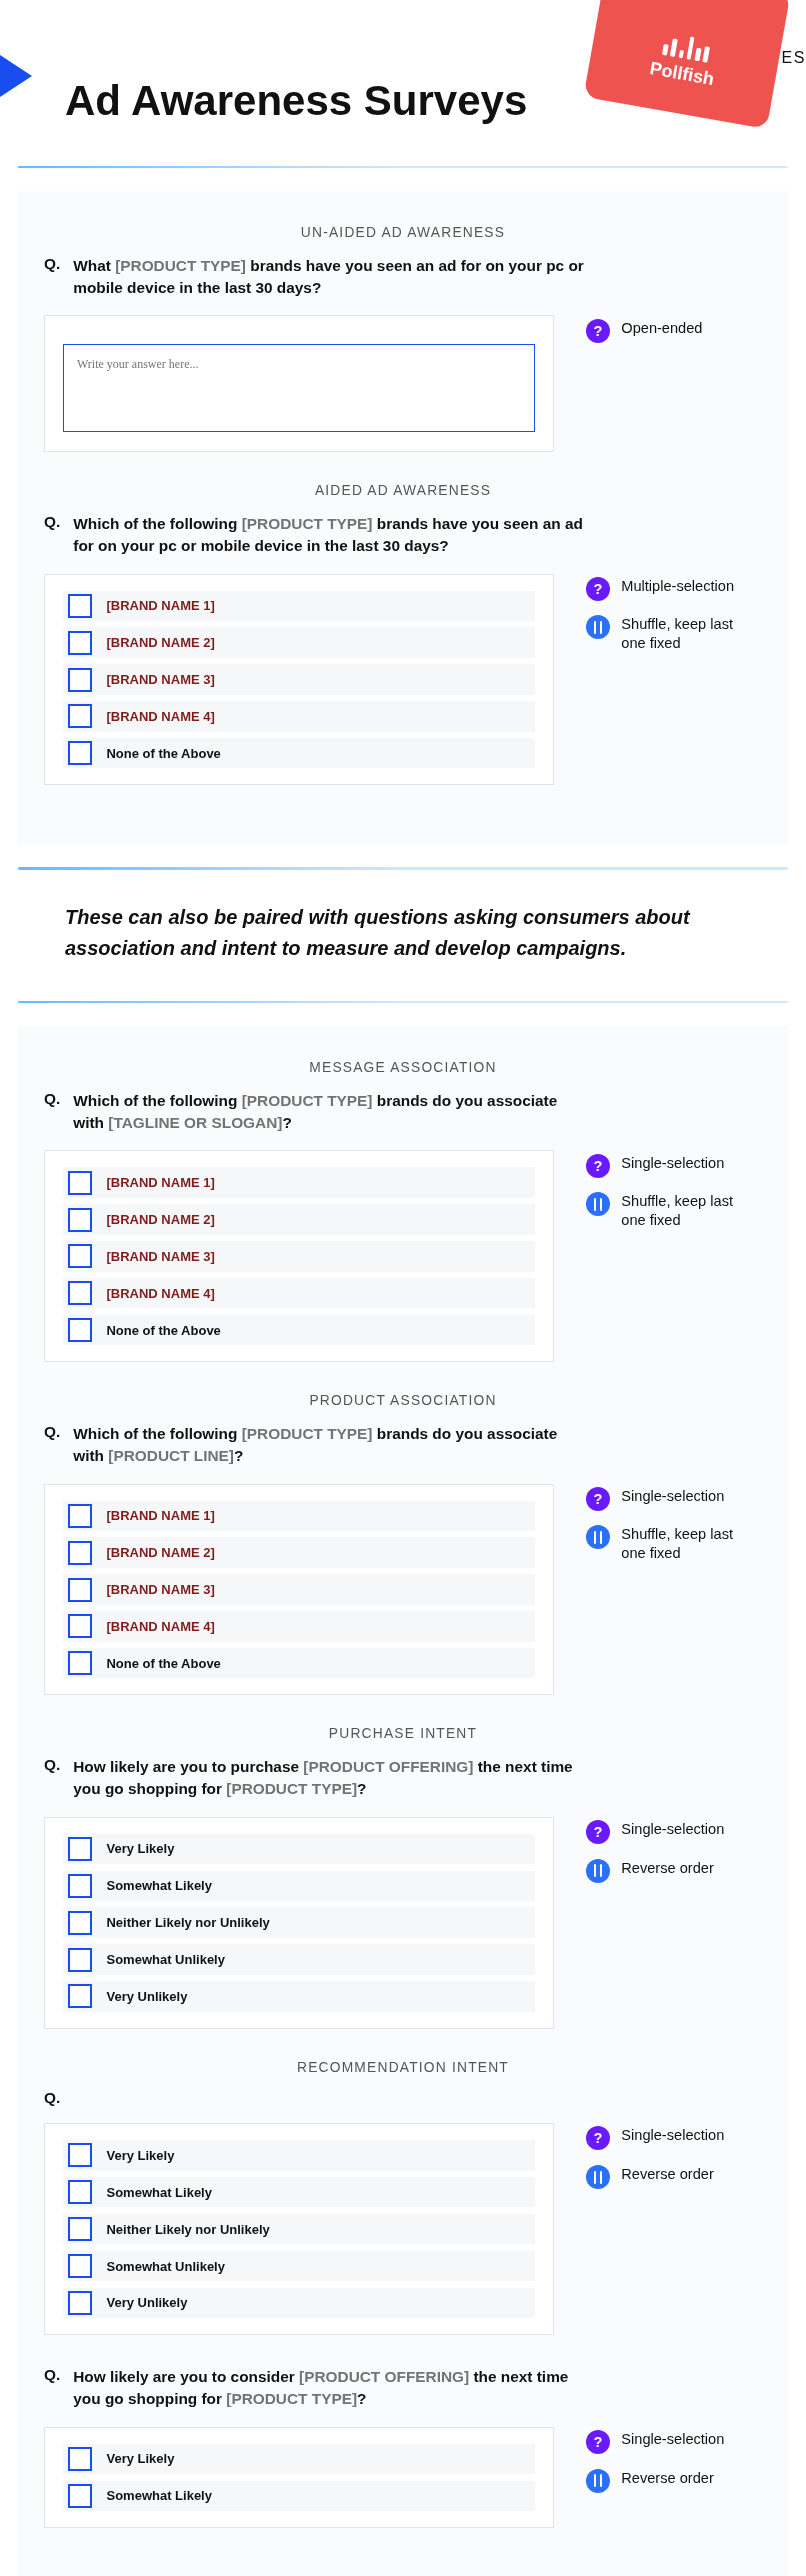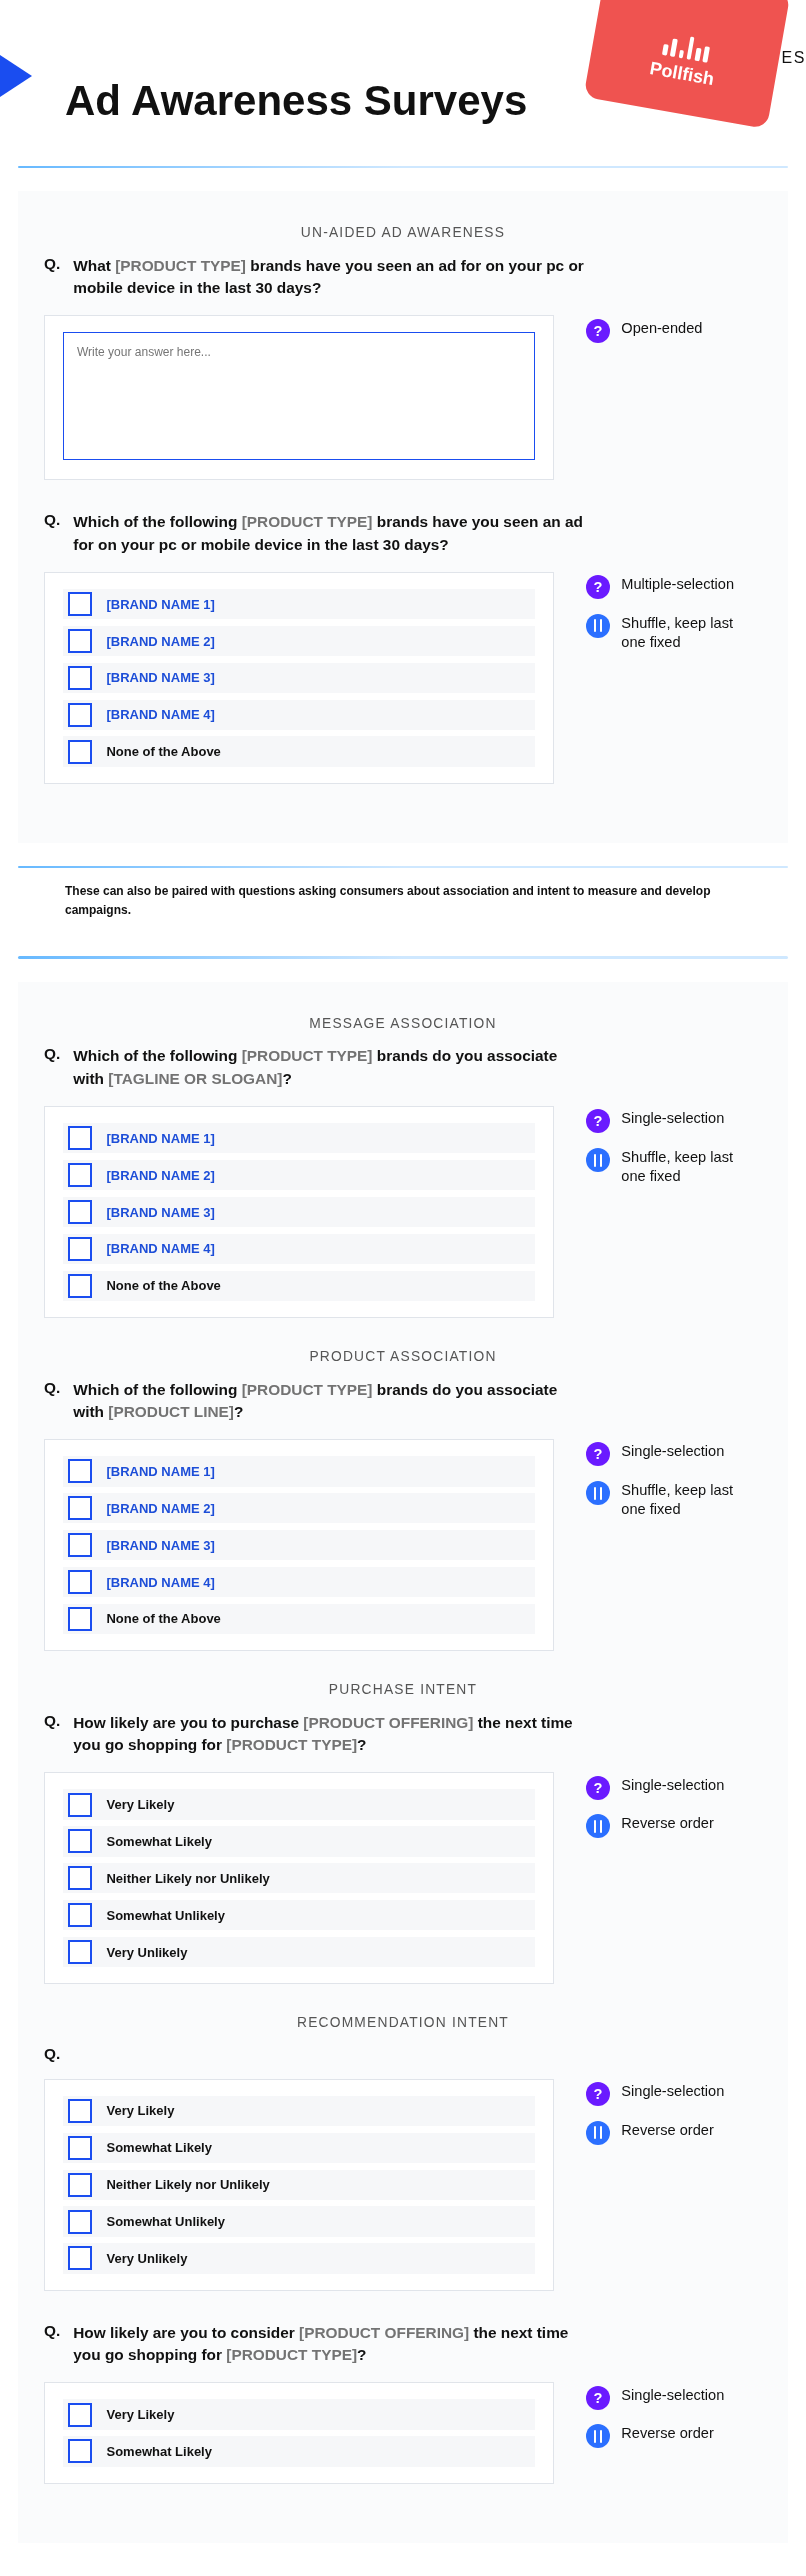--- a/index.html
+++ b/index.html
@@ -43,37 +43,37 @@
   .panel { background:#fafbfc; margin:23px 18px 0; padding: 26px 0 36px; }
   .section { padding: 8px 26px 23px; }
   .sec-head { font-size:13.8px; letter-spacing: 1.2px; color:#555; margin-bottom:14.6px; font-weight:400;text-align:center;}
   .qrow { display:flex; gap:13px; }
   .qmark { font-weight:800; font-size:15.4px; }
   .qtext { font-weight:800; font-size:15.4px; line-height:1.45; max-width: 518px; }
   .ph { color:#737373; }
 
   .content { display:flex; gap: 32px; margin-top:16px; align-items:flex-start;}
   .answers { border:0.8px solid #e0e4ea; background:#fff; padding:16px 18px; width: 510px; }
-  .ta { width:100%; height:128px; border:1.6px solid #1a4df0; padding:11.3px 13px; font-size:12px; color:#777; resize:none; font-family:Liberation Sans, sans-serif; }
+  .ta { width:100%; height:88px; border:1.6px solid #1a4df0; padding:11.3px 13px; font-size:12px; color:#777; resize:none; font-family:Liberation Serif, serif;margin-top:12px; }
   .opt { display:flex; align-items:center; gap:14.6px; background:#f6f7f9; margin-bottom:6.5px; padding:3.2px 4.9px;}
   .opt:last-child{margin-bottom:0;}
   .cb { width:24px; height:24px; border:2.4px solid #1a4df0; background:#fff; flex:none;}
   .opt .lbl { font-weight:800; font-size:13px; }
-  .opt .lbl .ph { color:#1d4ed8;margin-top:48px; }
+  .opt .lbl .ph { color:#7f1d1d;margin-top:48px; }
 
   .side { display:flex; flex-direction:column; gap:14.6px; padding-top:3.2px; width:170px;}
   .sitem { display:flex; gap:11.3px; align-items:flex-start; }
   .sicon { width:24px; height:24px; border-radius:50%; display:flex; align-items:center; justify-content:center; flex:none; color:#fff; font-weight:700; font-size:14.6px;}
   .sicon.q { background:#6a1aff; }
   .sicon.s { background:#2b6fff; position:relative; }
   .sicon.s::before, .sicon.s::after { content:""; position:absolute; width:2.4px; height:13px; background:#fff; border-radius:1.6px; top:5.7px;}
   .sicon.s::before{ left:8px;} .sicon.s::after{ left:13.8px;}
   .slabel { font-size:14.6px; line-height:1.3; }
 
-  .mid-note { font-size:12px; font-weight:800; padding: 14px 49px 37px 65px; line-height:1.55; }
+  .mid-note { font-size:20px; font-weight:800; padding: 32px 49px 37px 65px; line-height:1.55;font-style:italic; }
 </style>
 </head>
 <body>
 
 <div class="header">
   <div class="blue-tri"></div>
   <div class="badge">
     <div class="bars">
       <span style="height:11.3px"></span>
         <span style="height:18px"></span>
@@ -107,20 +107,21 @@
       <div class="side">
         <div class="sitem">
             <div class="sicon q">?</div>
             <div class="slabel">Open-ended</div>
           </div>
       </div>
     </div>
   </div>
 
   <div class="section">
+    <div class="sec-head">AIDED AD AWARENESS</div>
     <div class="qrow">
       <div class="qmark">Q.</div>
       <div class="qtext">
         <span>Which of the following </span><span class="ph">[PRODUCT TYPE]</span><span> brands have you seen an ad for on your pc or mobile device in the last 30 days?</span>
       </div>
     </div>
     <div class="content">
       <div class="answers">
         <div class="opt">
             <div class="cb"></div>

